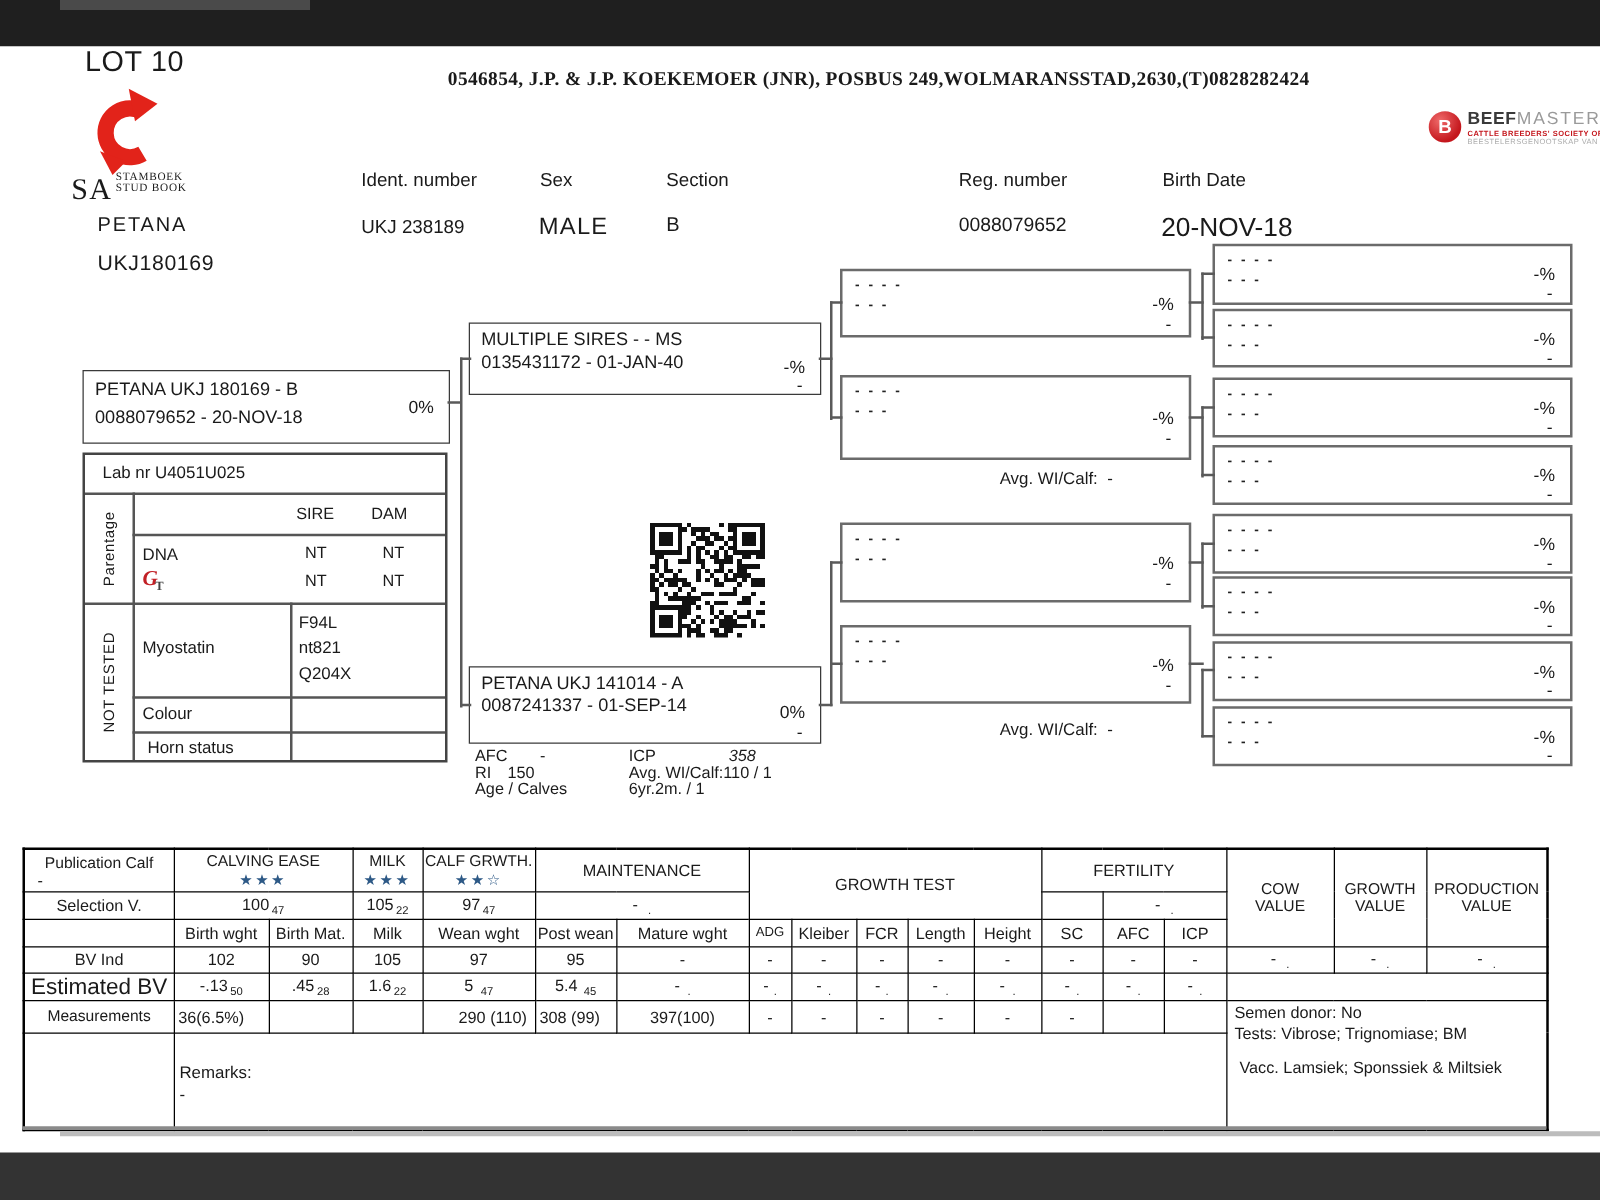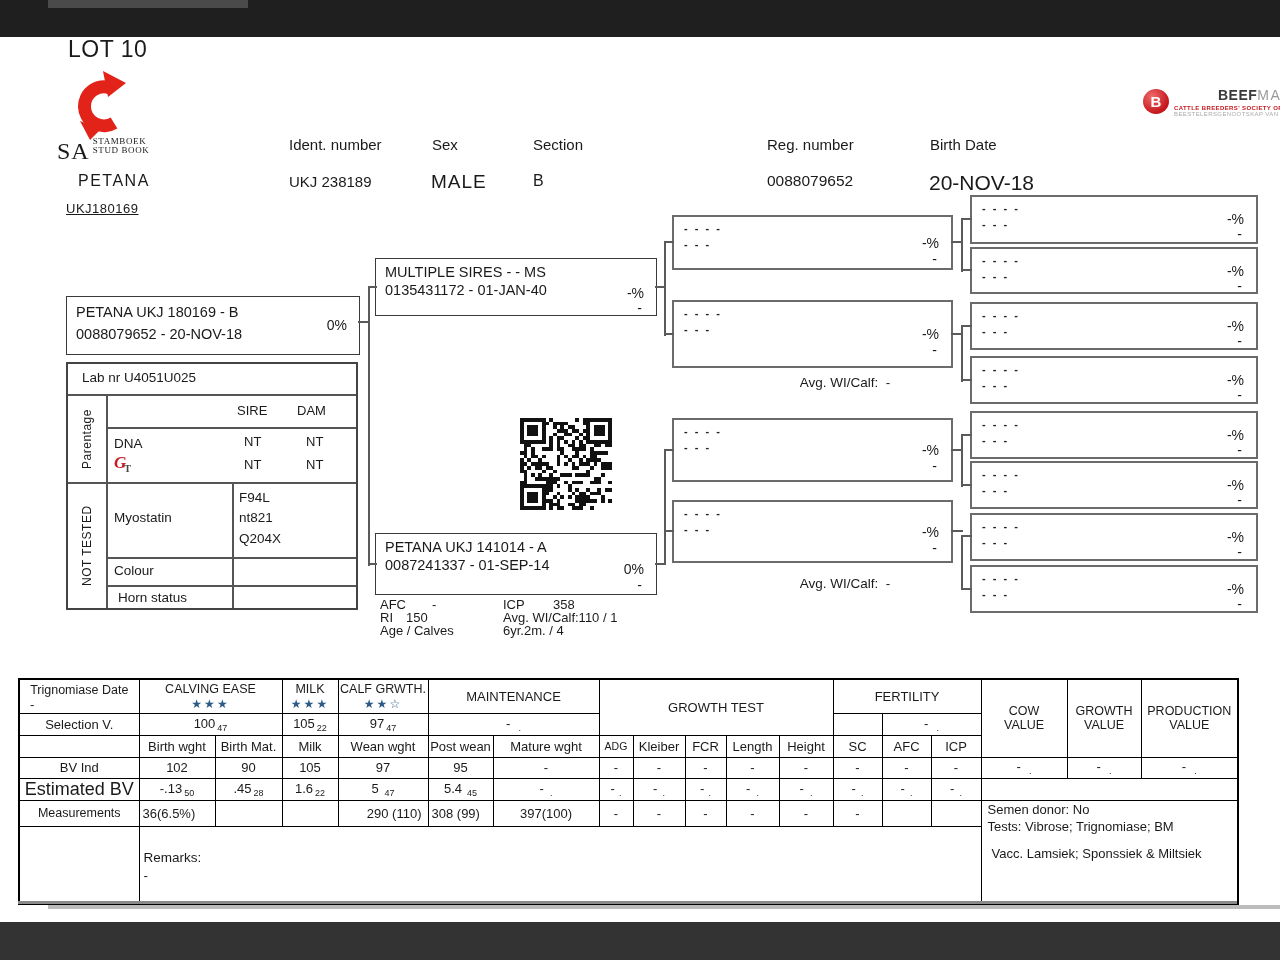--- a/index.html
+++ b/index.html
@@ -12,33 +12,33 @@
   .bottom-line{left:48px;top:905px;width:1232px;height:4px;background:#bcbcbc;}
   .bottombar{left:0;top:922px;width:1280px;height:38px;background:#333;}
   .tbl-shadow{left:18px;top:901px;width:1219px;height:3px;background:#8a8a8a;}
 
   
   .lot{left:68px;top:36px;font-size:23px;letter-spacing:.5px;}
   .sa-text{left:57px;top:137px;font-family:"Liberation Serif","DejaVu Serif",serif;}
   .sa-sa{font-size:24px;letter-spacing:1px;}
   .sa-small{display:inline-block;vertical-align:6px;margin-left:3px;font-size:9px;line-height:9px;letter-spacing:.6px;}
   .animal-name{left:78px;top:172px;font-size:16px;letter-spacing:1.5px;}
-  .animal-id{left:66px;top:201px;font-size:13px;letter-spacing:.5px;text-decoration:underline;}
+  .animal-id{left:78px;top:201px;font-size:17px;letter-spacing:.5px;}
   .breeder{left:303px;top:55px;width:800px;text-align:center;
            font-family:"Liberation Serif","DejaVu Serif",serif;font-size:15.5px;font-weight:600;letter-spacing:.3px;}
   .fld-label{font-size:15px;}
   .fld-value{font-size:15px;}
   .sex-value{font-size:19px;letter-spacing:1px;}
   
   .bm{left:1143px;top:86px;width:130px;}
   .bm-circle{position:absolute;left:0;top:3px;width:26px;height:25px;border-radius:50%;
              background:radial-gradient(circle at 35% 30%,#ef6a6a,#c4161c 70%);color:#fff;
              font-size:15px;font-weight:bold;text-align:center;line-height:25px;}
   .bm-text{position:absolute;left:31px;top:0;white-space:nowrap;}
-  .bm-beef{font-size:14px;font-weight:bold;color:#3a3a3a;letter-spacing:.5px;margin-left:44px;}
+  .bm-beef{font-size:14px;font-weight:bold;color:#3a3a3a;letter-spacing:.5px;}
   .bm-master{font-size:14px;color:#9a9a9a;letter-spacing:1.5px;}
   .bm-sub1{font-size:6px;color:#c4161c;font-weight:bold;letter-spacing:.4px;margin-top:1px;}
   .bm-sub2{font-size:6px;color:#aaa;letter-spacing:.4px;}
 
   
   .box{position:absolute;background:#fff;border:1.5px solid #3a3a3a;box-sizing:border-box;}
   .pbox,.gbox{position:absolute;background:#fff;border:2px solid #6b6b6b;box-sizing:border-box;}
   .bl1{position:absolute;left:9px;top:7px;font-size:14.5px;white-space:nowrap;}
   .bl2{position:absolute;left:9px;top:29px;font-size:14.5px;white-space:nowrap;}
   .bpct{position:absolute;right:12px;font-size:14px;}
@@ -95,20 +95,21 @@
     <polygon points="33,1 56,13 38,27" fill="#e2231a"></polygon>
     <polygon points="20,70 10,51 31,59" fill="#e2231a"></polygon>
   </svg>
   <div class="abs sa-text">
     <span class="sa-sa">SA</span><span class="sa-small"><span>STAMBOEK</span><br><span>STUD BOOK</span></span>
   </div>
 
   <div class="abs animal-name">PETANA</div>
   <div class="abs animal-id">UKJ180169</div>
 
+  <div class="abs breeder">0546854, J.P. &amp; J.P. KOEKEMOER (JNR), POSBUS 249,WOLMARANSSTAD,2630,(T)0828282424</div>
 
   <div class="abs fld-label" style="left:289px;top:136px;">Ident. number</div>
   <div class="abs fld-value" style="left:289px;top:173px;">UKJ 238189</div>
   <div class="abs fld-label" style="left:432px;top:136px;">Sex</div>
   <div class="abs sex-value" style="left:431px;top:171px;">MALE</div>
   <div class="abs fld-label" style="left:533px;top:136px;">Section</div>
   <div class="abs fld-value" style="left:533px;top:172px;font-size:16px;">B</div>
   <div class="abs fld-label" style="left:767px;top:136px;">Reg. number</div>
   <div class="abs fld-value" style="left:767px;top:172px;font-size:15.5px;">0088079652</div>
   <div class="abs fld-label" style="left:930px;top:136px;">Birth Date</div>
@@ -249,26 +250,26 @@
   <div class="avg" style="left:745px;top:375px;">
     <span>Avg. WI/Calf:</span>&nbsp;&nbsp;<span>-</span>
   </div>
   <div class="avg" style="left:745px;top:576px;">
     <span>Avg. WI/Calf:</span>&nbsp;&nbsp;<span>-</span>
   </div>
 
   <div class="dstat" style="left:380px;top:597px;">AFC</div>
   <div class="dstat" style="left:432px;top:597px;">-</div>
   <div class="dstat" style="left:503px;top:597px;">ICP</div>
-  <div class="dstat" style="left:553px;top:597px;">358</div>
+  <div class="dstat" style="left:583px;top:597px;font-style:italic;">358</div>
   <div class="dstat" style="left:380px;top:610px;">RI</div>
   <div class="dstat" style="left:406px;top:610px;">150</div>
   <div class="dstat" style="left:503px;top:610px;">Avg. WI/Calf:110 / 1</div>
   <div class="dstat" style="left:380px;top:623px;">Age / Calves</div>
-  <div class="dstat" style="left:503px;top:623px;">6yr.2m. / 4</div>
+  <div class="dstat" style="left:503px;top:623px;">6yr.2m. / 1</div>
 
   <svg id="qr-svg" class="abs" style="left:520px;top:418px;" width="92" height="92" viewBox="0 0 92 92" fill="#111" shape-rendering="crispEdges">
       <rect x="0.00" y="0.00" width="3.68" height="3.68"></rect>
       <rect x="3.68" y="0.00" width="3.68" height="3.68"></rect>
       <rect x="7.36" y="0.00" width="3.68" height="3.68"></rect>
       <rect x="11.04" y="0.00" width="3.68" height="3.68"></rect>
       <rect x="14.72" y="0.00" width="3.68" height="3.68"></rect>
       <rect x="18.40" y="0.00" width="3.68" height="3.68"></rect>
       <rect x="22.08" y="0.00" width="3.68" height="3.68"></rect>
       <rect x="29.44" y="0.00" width="3.68" height="3.68"></rect>
@@ -625,21 +626,21 @@
       <col style="width:49px">
         <col style="width:49px">
         <col style="width:50px">
         <col style="width:86px">
       <col style="width:74px">
         <col style="width:97px">
     </colgroup>
     <tbody>
         <tr style="height:34px;">
       <td class="pubcell">
-        <div>Trignomiase Date</div>
+        <div>Publication Calf</div>
         <div>-</div>
       </td>
       <td colspan="2">
         <div class="grp">CALVING EASE</div>
         <div class="stars">★★★</div>
       </td>
       <td>
         <div class="grp">MILK</div>
         <div class="stars">★★★</div>
       </td>

